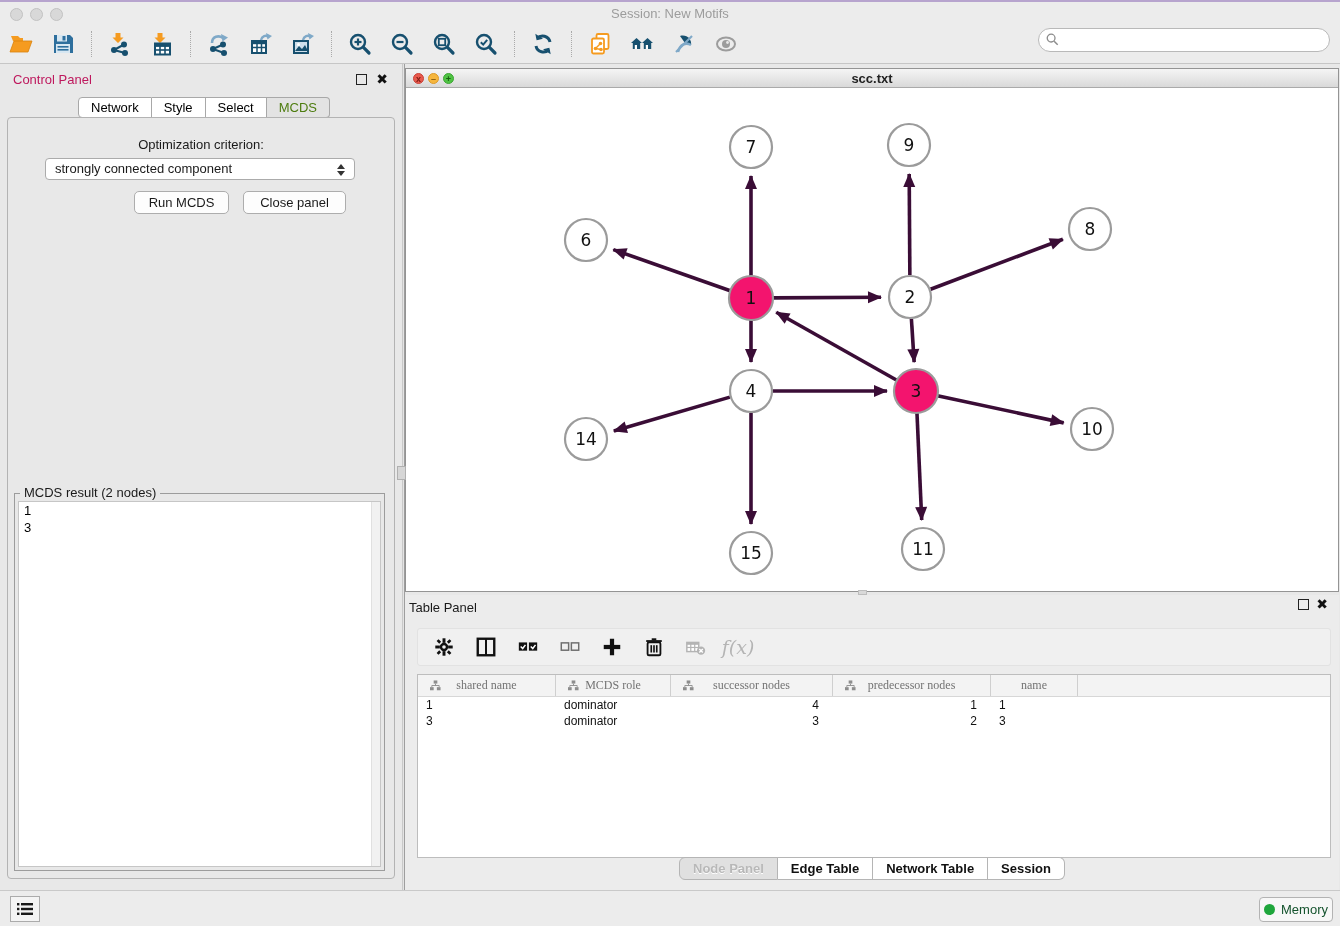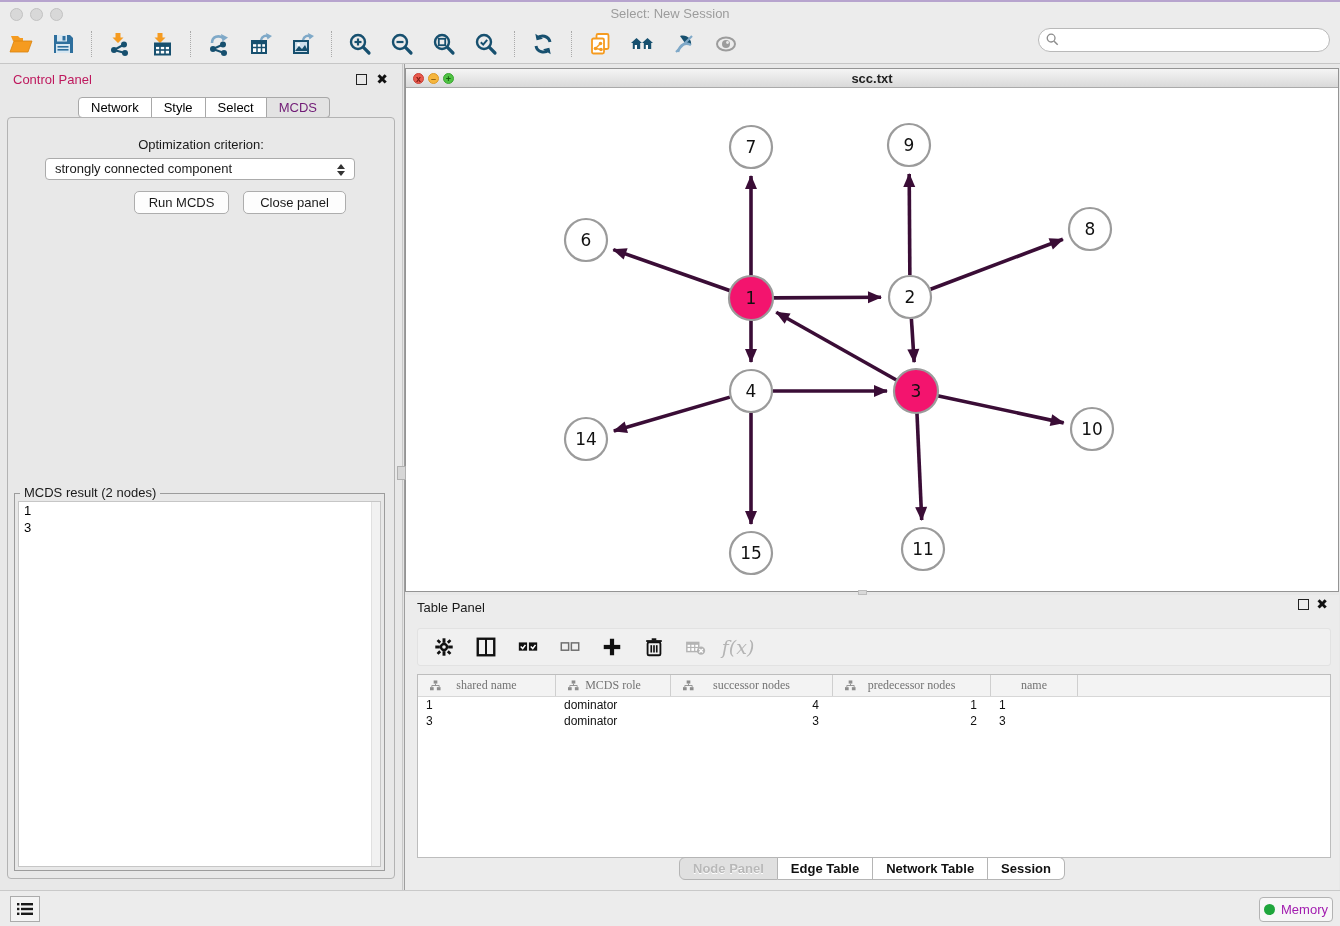--- a/index.html
+++ b/index.html
@@ -25,21 +25,21 @@
   
   #control-panel { position:absolute; left:0; top:64px; width:402px; height:826px; background:#e8e8e8; }
   #cp-header { position:absolute; left:0; top:6px; width:100%; height:20px; }
   #cp-title { position:absolute; left:13px; top:2px; font-size:13px; color:#be185d; }
   .panel-float-btn { position:absolute; width:11px; height:11px; border:1.5px solid #222; top:4px; background:transparent; }
   .panel-close-btn { position:absolute; top:2px; font-weight:bold; font-size:14px; color:#111; line-height:14px; }
   #cp-float { right:35px; } #cp-close { right:14px; }
   #cp-tabs { position:absolute; left:78px; top:33px; display:flex; }
   .cp-tab { height:21px; padding:2px 12px 0; background:#fff; border:1px solid #a8a8a8; border-left:none; font-size:13px; color:#000; text-align:center; }
   .cp-tab:first-child { border-left:1px solid #a8a8a8; border-radius:4px 0 0 4px; }
-  .cp-tab.active { background:#e3e3e3; color:#701a75; border-radius:0 4px 4px 0; }
+  .cp-tab.active { background:#e3e3e3; color:#4d7c0f; border-radius:0 4px 4px 0; }
   #cp-pane { position:absolute; left:7px; right:7px; top:53px; bottom:11px; border:1px solid #b3b3b3; border-radius:4px; }
   #opt-label { position:absolute; left:0; width:100%; top:73px; text-align:center; font-size:13px; }
   #opt-select { position:absolute; left:45px; top:94px; width:310px; height:22px; background:#fff; border:1px solid #ababab; border-radius:4px; padding:2px 24px 0 9px; font-size:13px; white-space:nowrap; overflow:hidden; }
   #opt-arrows { position:absolute; right:7px; top:3px; width:10px; height:16px; }
   #opt-arrows div { width:0; height:0; border-left:4px solid transparent; border-right:4px solid transparent; margin:2px 0; }
   #opt-up { border-bottom:5px solid #333; } #opt-down { border-top:5px solid #333; }
   .cp-button { position:absolute; top:127px; height:23px; background:#fdfdfd; border:1px solid #adadad; border-radius:5px; font-size:13px; text-align:center; padding-top:3px;margin-left:40px; }
   #run-btn { left:94px; width:95px; }
   #closepanel-btn { left:203px; width:103px; }
   #mcds-group { position:absolute; left:14px; top:429px; width:371px; height:378px; border:1px solid #9c9c9c; }
@@ -58,54 +58,54 @@
   #nw-titlebar { position:absolute; left:0; top:0; width:100%; height:19px; background:linear-gradient(#f5f5f5,#d9d9d9); border-bottom:1px solid #aaa; }
   .nw-light { position:absolute; top:4px; width:11px; height:11px; border-radius:50%; font-size:9px; line-height:11px; text-align:center; font-weight:bold; }
   #nw-red { left:7px; background:#e8594c; border:1px solid #c94238; color:#7e1c14; }
   #nw-yellow { left:22px; background:#f6b63d; border:1px solid #dd9a28; color:#8a5d10; }
   #nw-green { left:37px; background:#4fc343; border:1px solid #3da534; color:#17610f; }
   #nw-title { position:absolute; left:0; right:0; top:2px; text-align:center; font-size:13px; font-weight:bold; color:#222; }
   #graph-canvas { position:absolute; left:0; top:19px; width:932px; height:503px; background:#fff; }
 
   
   #table-panel { position:absolute; left:405px; top:595px; width:934px; height:295px; background:#ececec; }
-  #tp-title { position:absolute; left:12px; top:5px; font-size:13px; }
+  #tp-title { position:absolute; left:4px; top:5px; font-size:13px; }
   #tp-float { right:30px; } #tp-close { right:11px; }
   #tp-toolbar { position:absolute; left:12px; top:33px; right:8px; height:38px; background:#f0f0f0; border:1px solid #e2e2e2; border-radius:3px; display:flex; align-items:center; padding-left:12px; }
   .tp-icon { margin-right:14px; display:flex; align-items:center; justify-content:center; width:28px; height:28px; }
   .tp-icon svg { width:22px; height:22px; }
   .tp-fx { font-family:"DejaVu Serif",serif; font-style:italic; font-size:19px; color:#b4b4b4; }
   #tp-table { position:absolute; left:12px; top:79px; right:8px; height:184px; background:#fff; border:1px solid #bdbdbd; overflow:hidden; }
   #tp-header { display:flex; height:22px; background:#f3f3f3; border-bottom:1px solid #d7d7d7; }
   .th-cell { position:relative; border-right:1px solid #cfcfcf; display:flex; align-items:center; justify-content:center; font-size:12px; color:#737373;font-family:Liberation Serif, serif; }
   .th-cell svg { position:absolute; left:6px; width:11px; height:11px; }
   .tp-row { display:flex; height:16px; }
   .td-cell { font-size:12px; color:#111; padding-top:1px; }
   #tp-tabs { position:absolute; left:0; right:0; top:262px; display:flex; justify-content:center; }
   .tp-tab { height:23px; padding:3px 13px 0; background:#fff; border:1px solid #b5b5b5; border-left:none; font-size:13px; font-weight:bold; color:#111; }
   .tp-tab:first-child { border-left:1px solid #b5b5b5; border-radius:6px 0 0 6px; }
   .tp-tab:last-child { border-radius:0 6px 6px 0; }
   .tp-tab.active { background:#e0e0e0; color:#b8b8b8; text-shadow:0 1px 0 #fff; }
 
   
   #statusbar { position:absolute; left:0; top:890px; width:1340px; height:36px; background:#ececec; border-top:1px solid #c9c9c9; }
   #status-list-btn { position:absolute; left:10px; top:5px; width:30px; height:26px; background:#f4f4f4; border:1px solid #ababab; display:flex; align-items:center; justify-content:center; }
-  #memory-btn { position:absolute; right:7px; top:6px; width:74px; height:25px; background:#f7f7f7; border:1px solid #b3b3b3; border-radius:4px; display:flex; align-items:center; justify-content:center; font-size:13px; color:#a21caf; }
+  #memory-btn { position:absolute; right:7px; top:6px; width:74px; height:25px; background:#f7f7f7; border:1px solid #b3b3b3; border-radius:4px; display:flex; align-items:center; justify-content:center; font-size:13px; color:#14532d; }
   #memory-dot { width:11px; height:11px; border-radius:50%; background:#1fA63c; margin-right:6px; }
 </style>
 </head>
 <body>
 
 <div id="app">
 
   <div id="titlebar">
     <div class="traffic inactive" style="left:10px"></div>
     <div class="traffic inactive" style="left:30px"></div>
     <div class="traffic inactive" style="left:50px"></div>
-    <div id="window-title">Select: New Session</div>
+    <div id="window-title">Session: New Motifs</div>
   </div>
 
   <div id="main-toolbar">
     <div class="tb-btn">
         <span style="display: flex;">
           <svg viewBox="0 0 24 24">
             <path d="M2 4h7l2 2h3v3H4z" fill="#f59b20"></path>
             <path d="M1 20l4-11h18l-4 11z" fill="#f59b20" stroke="#d9830d" stroke-width="0.8"></path>
           </svg>
         </span>

